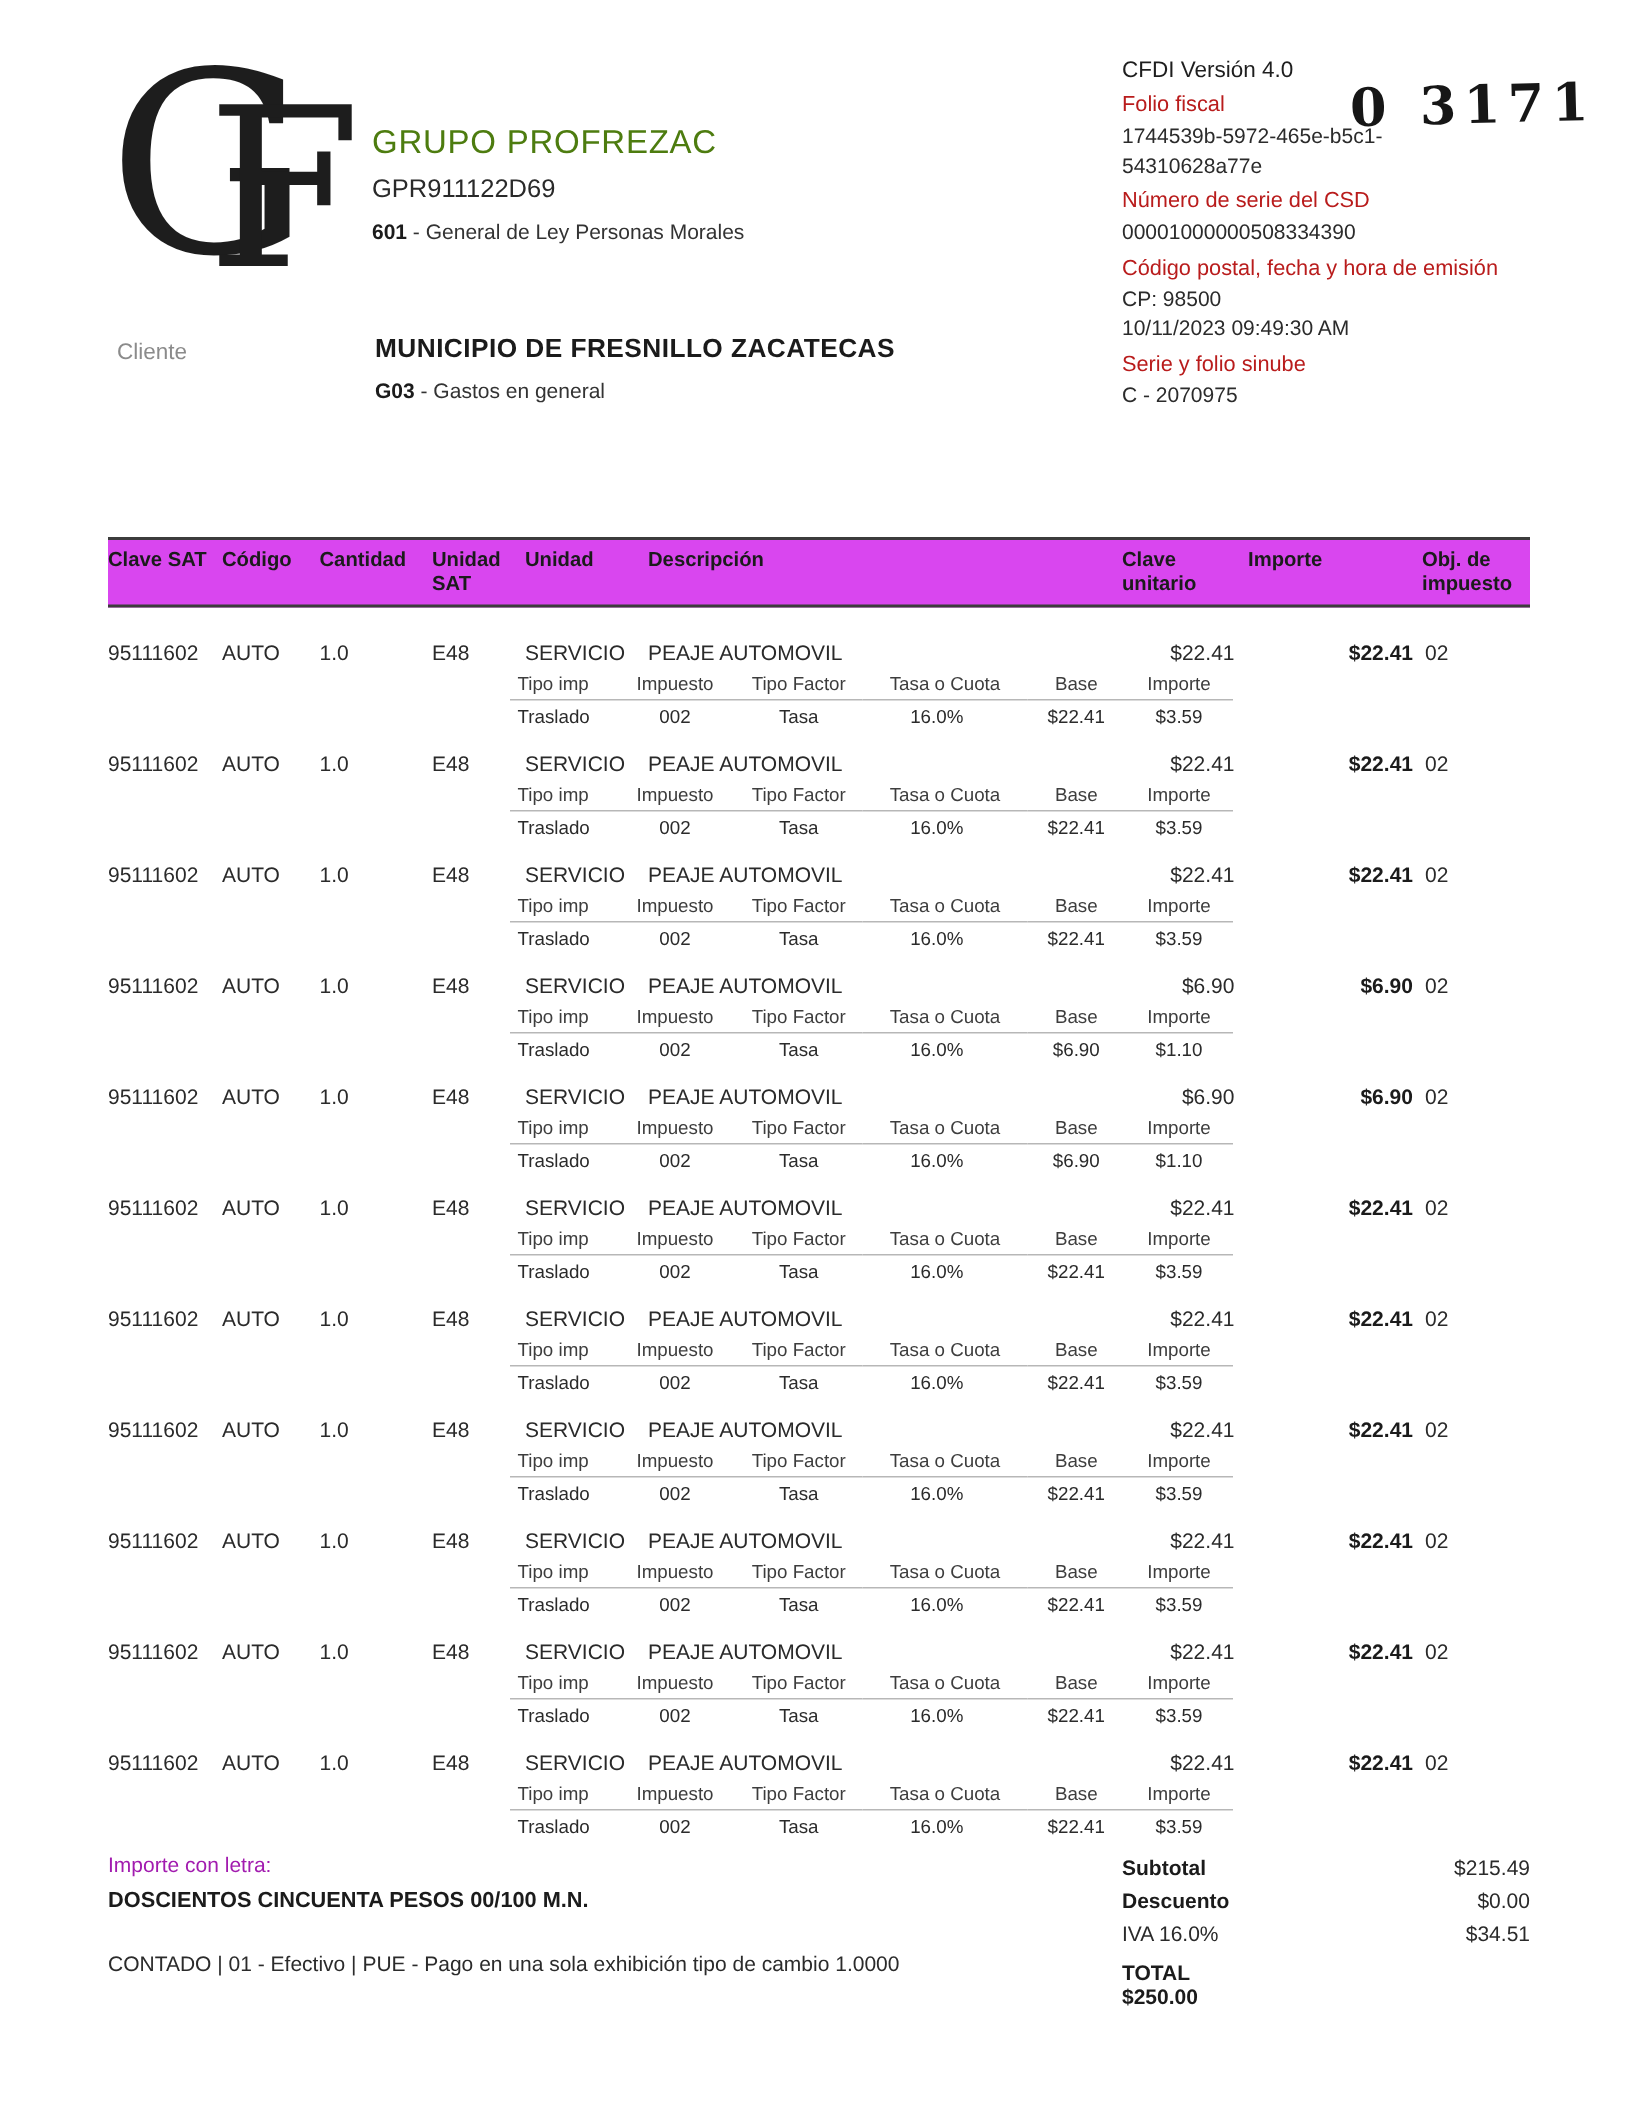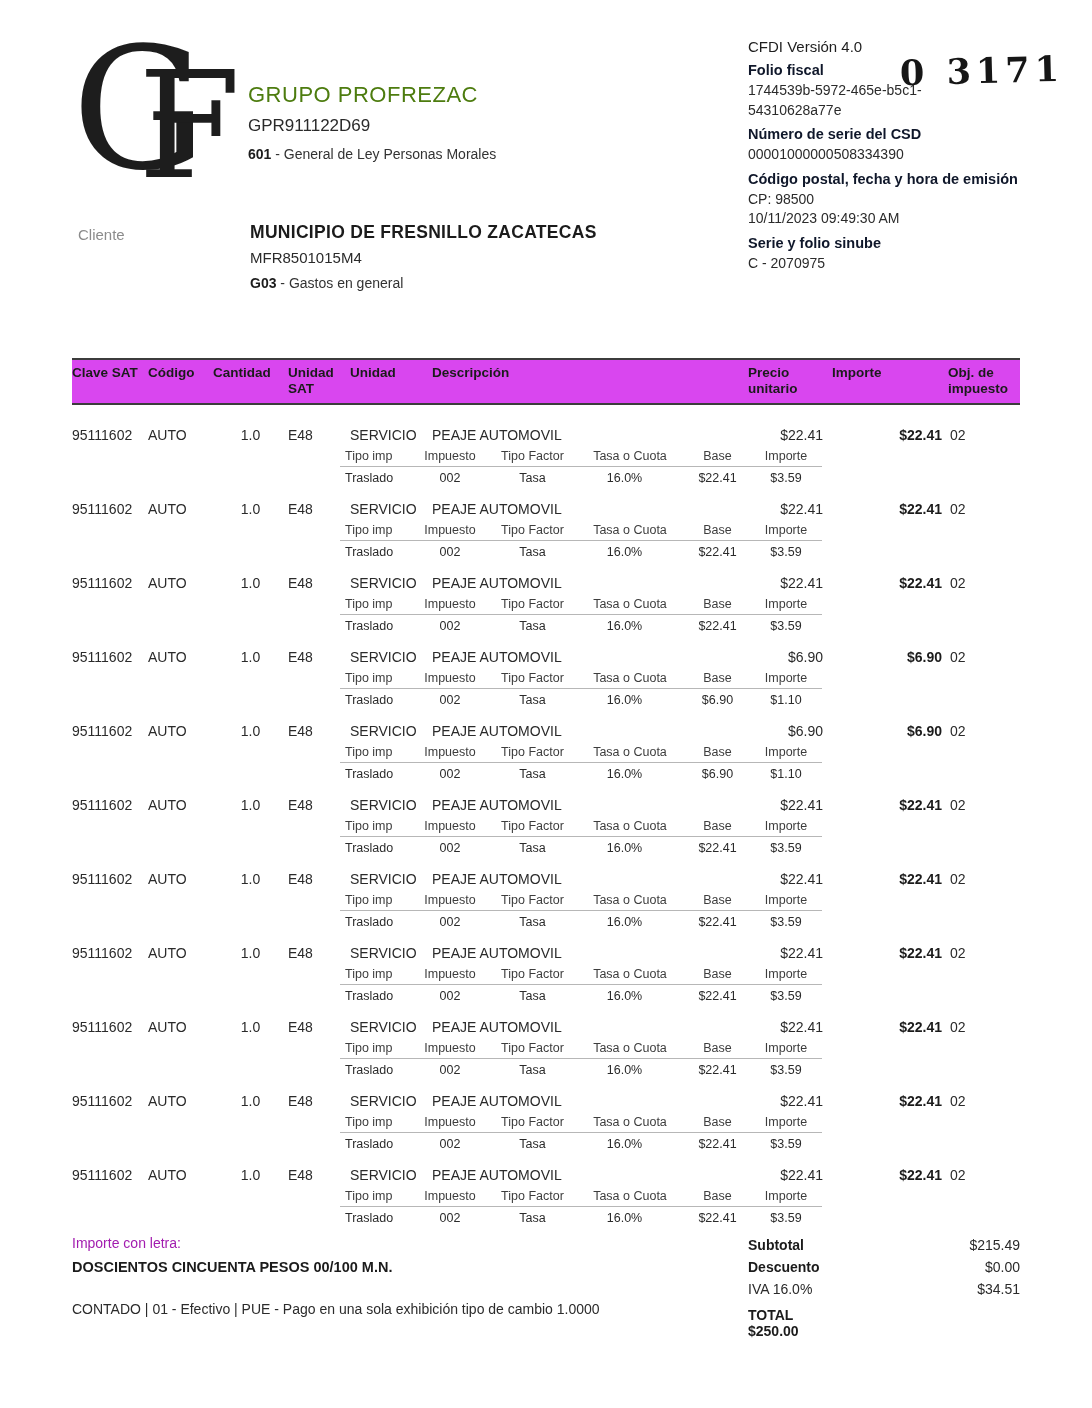--- a/index.html
+++ b/index.html
@@ -27,21 +27,21 @@
   }
 
   .company { position:absolute; left:248px; top:82px; }
   .company .name { font-size:22px; font-weight:normal; letter-spacing:0.5px; color:#4d7c0f; }
   .company .rfc  { font-size:17px; margin-top:8px; color:#2a2a2a; }
   .company .regimen { font-size:14px; margin-top:10px; color:#333; }
   .company .regimen b { color:#1c1c1c; }
 
   .cfdi { position:absolute; left:748px; top:38px; width:330px; font-size:14px; }
   .cfdi .version { font-size:15px; margin-bottom:7px; color:#1e1e1e; }
-  .cfdi .lbl { font-weight:bold; font-size:14.5px; margin-top:6px; color:#0f172a; }
+  .cfdi .lbl { font-weight:normal; font-size:14.5px; margin-top:6px; color:#b91c1c; }
   .cfdi .val { margin-top:3px; margin-bottom:4px; white-space:pre-line; line-height:1.4; color:#2b2b2b; }
   .stamp {
     position:absolute; left:152px; top:12px;
     font-family:"DejaVu Serif", serif; font-weight:bold;
     font-size:35px; letter-spacing:5px; color:#161616;
     transform:rotate(-1.5deg);
   }
 
   .client-lbl { position:absolute; left:78px; top:226px; font-size:15px; color:#8b8b8b; }
   .client { position:absolute; left:250px; top:222px; width:500px; }
@@ -64,21 +64,21 @@
   }
   .tbl-head .th { padding-right:6px; }
   .tbl-head .th.num { text-align:left; }
 
   .item { height:74px; padding-top:22px; box-sizing:border-box; }
   .main-row {
     display:grid;
     grid-template-columns:76px 65px 75px 62px 82px 316px 84px 116px 72px;
     font-size:14px; color:#2a2a2a;
   }
-  .main-row .cant { text-align:center; }
+  .main-row .cant { }
   .main-row .precio { text-align:right; padding-right:9px; }
   .main-row .importe { text-align:right; padding-right:6px; font-weight:bold; color:#1b1b1b; }
   .main-row .obj { padding-left:2px; }
 
   .tax { margin-left:268px; width:482px; margin-top:5px; }
   .tax-head, .tax-row {
     display:grid;
     grid-template-columns:70px 80px 85px 110px 65px 72px;
     font-size:12.5px;
   }
@@ -136,34 +136,33 @@
 
       <div class="lbl">Serie y folio sinube</div>
       <div class="val">C - 2070975</div>
 
       <div class="stamp">0 3171</div>
     </div>
 
     <div class="client-lbl">Cliente</div>
     <div class="client">
       <div class="cname">MUNICIPIO DE FRESNILLO ZACATECAS</div>
-      <div class="crfc">MFR8501015M4</div>
       <div class="cuso"><b>G03</b><span> - Gastos en general</span></div>
     </div>
   </div>
 
   <div class="tbl">
     <div class="tbl-head">
       <div class="th">Clave SAT</div>
       <div class="th">Código</div>
       <div class="th">Cantidad</div>
       <div class="th">Unidad SAT</div>
       <div class="th">Unidad</div>
       <div class="th">Descripción</div>
-      <div class="th num">Precio unitario</div>
+      <div class="th num">Clave unitario</div>
       <div class="th num">Importe</div>
       <div class="th">Obj. de impuesto</div>
     </div>
 
     <div>
 
         <div class="item">
           <div class="main-row">
             <span>95111602</span>
             <span>AUTO</span>

